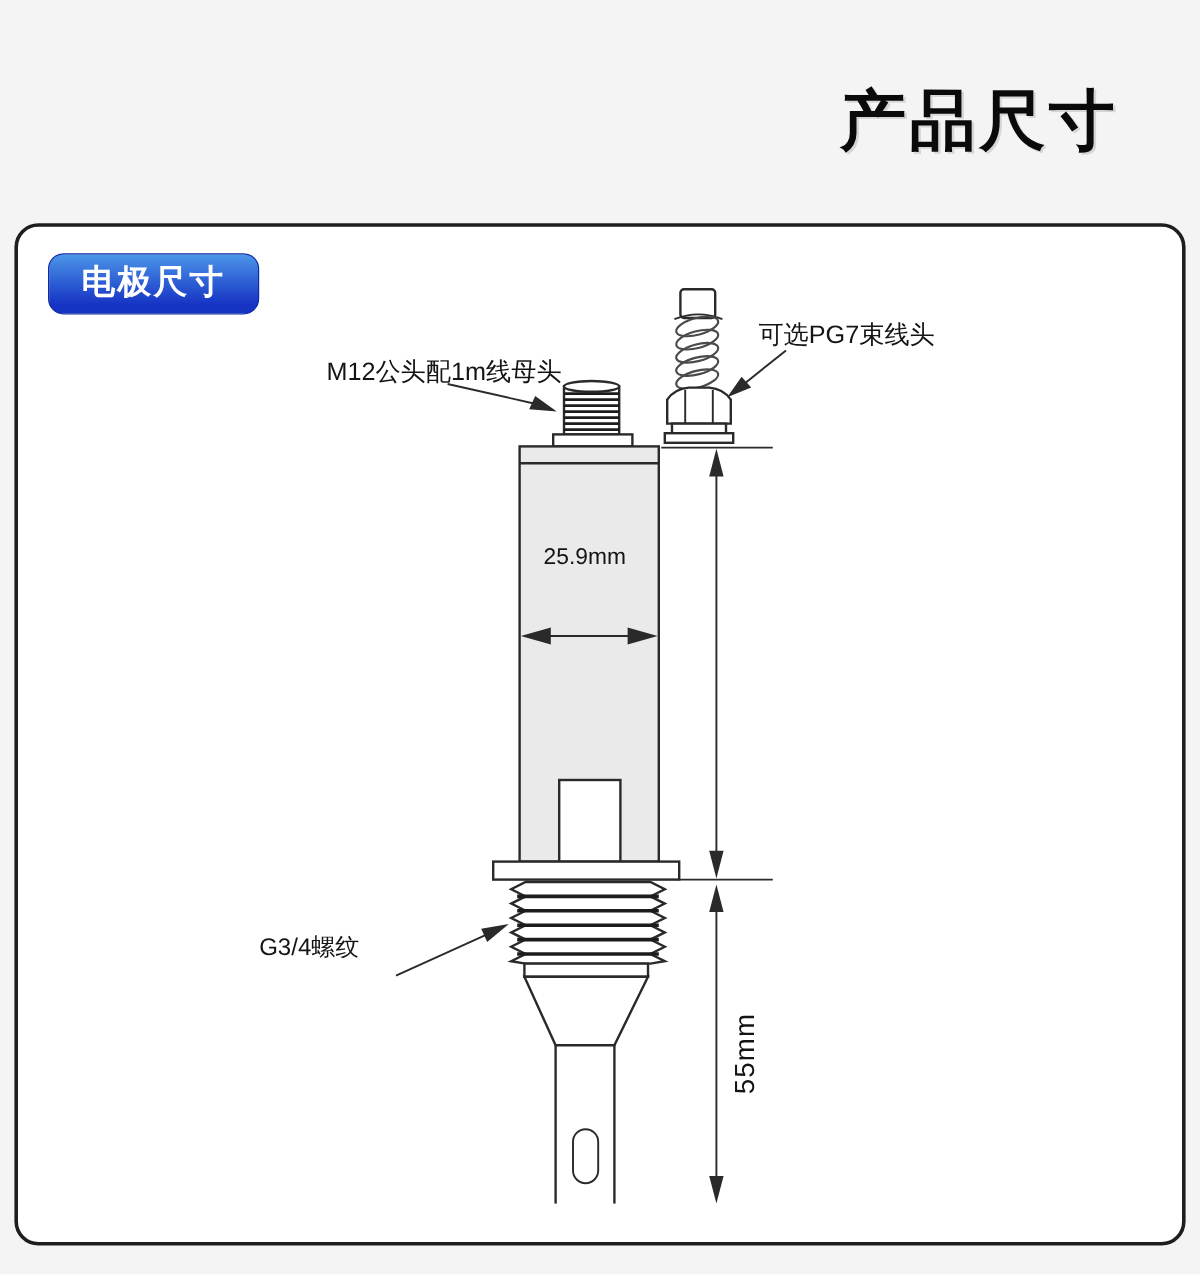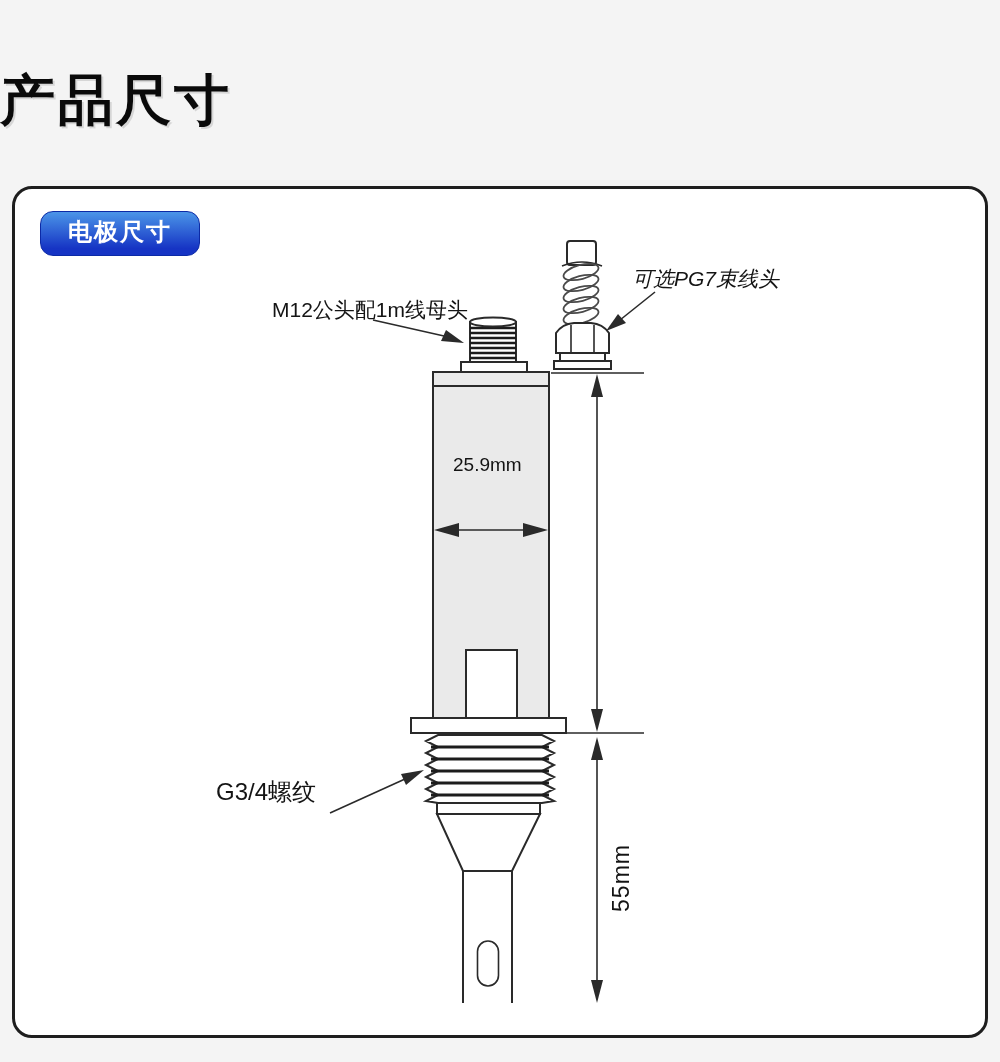--- a/index.html
+++ b/index.html
@@ -3,44 +3,44 @@
 <meta charset="utf-8">
 <style>
   html,body{margin:0;padding:0;}
   body{
     width:1000px;height:1062px;position:relative;overflow:hidden;
     background:var(--page-bg,#f4f4f4);
     font-family:"Liberation Sans","DejaVu Sans",sans-serif;
     color:#111;
   }
   .page-title{
-    position:absolute;left:0;top:64px;width:932px;text-align:left;
+    position:absolute;left:0;top:64px;width:932px;text-align:right;
     font-size:55px;font-weight:800;letter-spacing:3px;color:#0a0a0a;
     text-shadow:2px 2px 0 rgba(0,0,0,0.12);
   }
   .panel{
     position:absolute;left:12px;top:186px;width:976px;height:852px;
     background:#ffffff;border:3px solid #1e1e1e;border-radius:20px;
     box-sizing:border-box;
   }
   .badge{
     position:absolute;left:40px;top:211px;
     padding:4px 27px 7px 27px;border-radius:13px;
     background:linear-gradient(180deg,var(--badge-top,#4b95e8) 0%,var(--badge-bottom,#1634c4) 85%);
     border:1px solid #0c2aa6;
-    color:#ffffff;font-size:24px;font-weight:700;letter-spacing:2px;
+    color:#ffffff;font-size:28px;font-weight:700;letter-spacing:2px;
   }
   .drawing{position:absolute;left:0;top:0;}
   .label{
     position:absolute;color:#141414;font-size:21px;white-space:nowrap;
   }
   .label-m12{left:272px;top:296px;}
-  .label-pg7{left:632px;top:265px;font-style:italic;}
+  .label-pg7{left:632px;top:265px;}
   .label-width{left:453px;top:454px;font-size:19px;}
-  .label-thread{left:216px;top:776px;font-size:24px;}
+  .label-thread{left:216px;top:776px;font-size:20px;}
   .label-length{
     left:621px;top:878px;font-size:23px;letter-spacing:1px;
     transform:translate(-50%,-50%) rotate(-90deg);
   }
   
   .s{stroke:var(--line,#2a2a2a);fill:none;stroke-width:2;}
   .thin{stroke-width:1.6;}
   .coil{stroke:#4a4a4a;fill:none;stroke-width:1.8;}
   .sfw{stroke:var(--line,#2a2a2a);fill:#ffffff;stroke-width:2;}
   .sfb{stroke:var(--line,#2a2a2a);fill:var(--body-fill,#eaeaea);stroke-width:2;}

